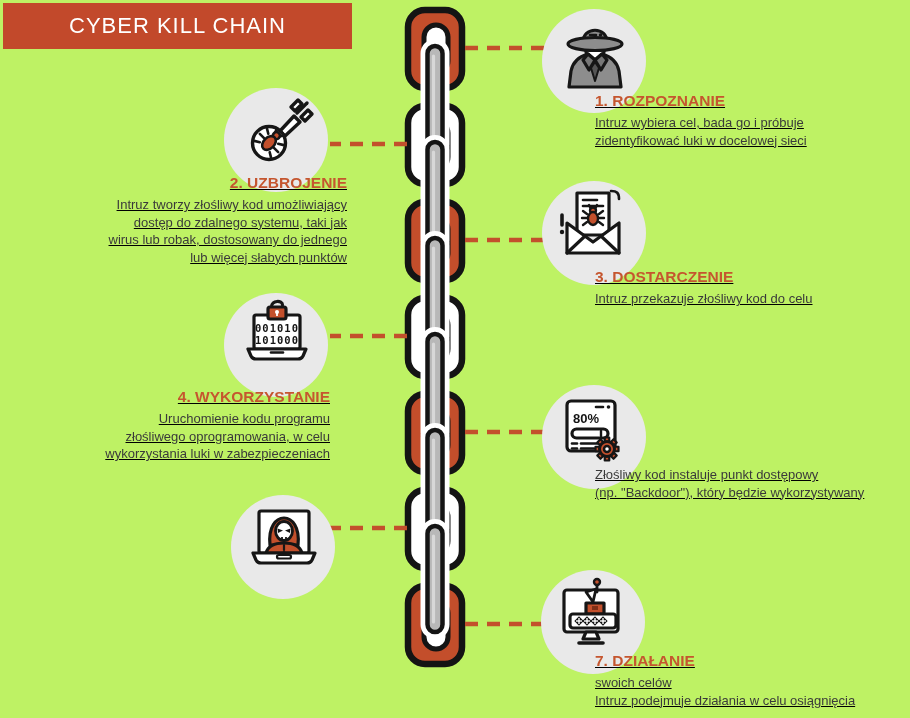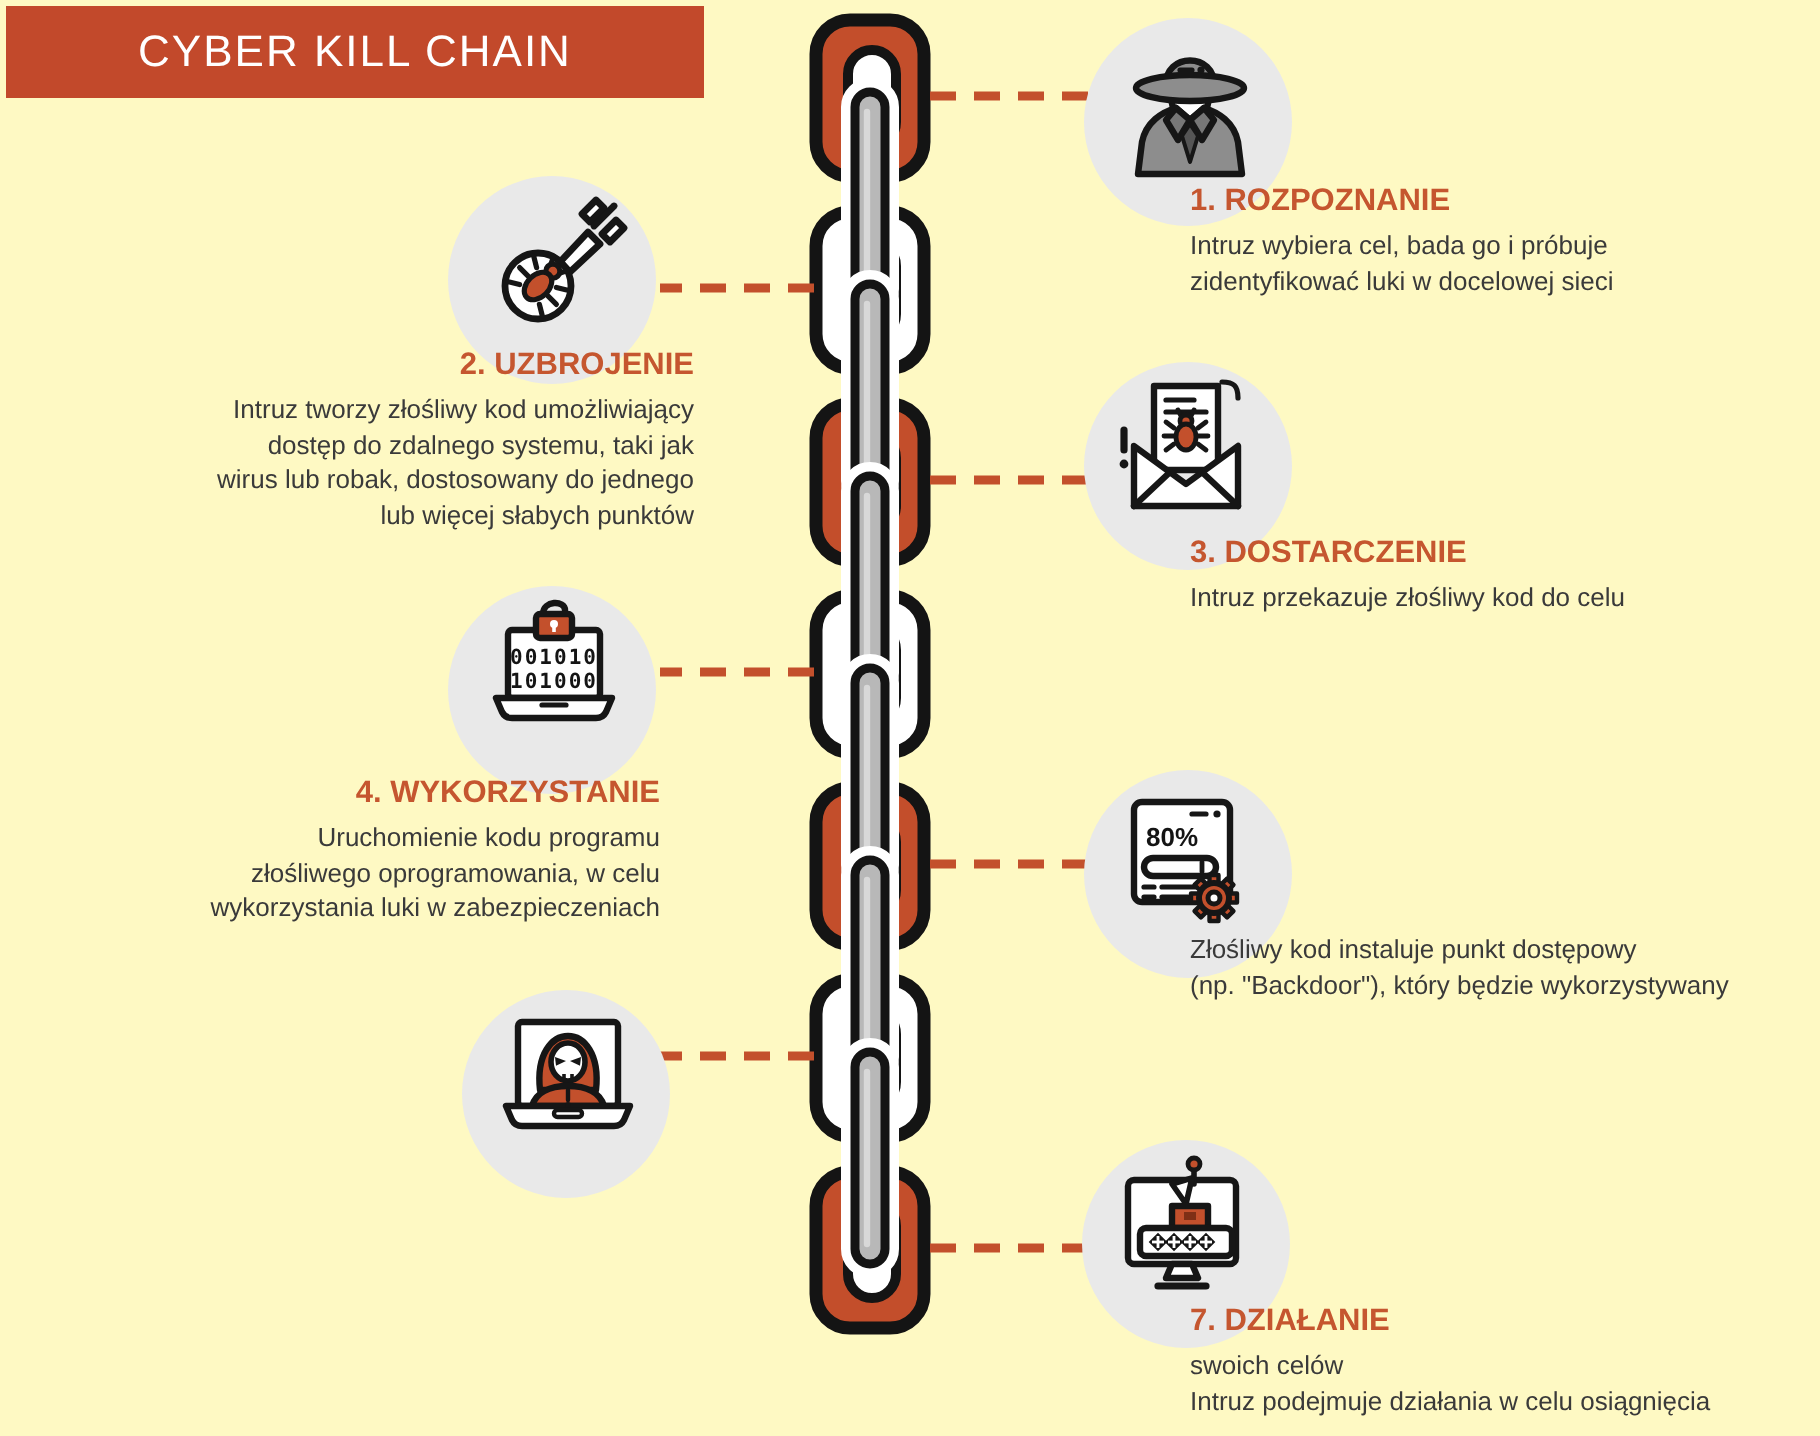--- a/index.html
+++ b/index.html
@@ -1,25 +1,25 @@
 <!DOCTYPE html>
 <html><head>
 <meta charset="utf-8">
 <style>
   html,body{margin:0;padding:0;background:#fff;}
-  .canvas{position:relative;width:910px;height:718px;background:#fef9c3;overflow:hidden;
+  .canvas{position:relative;width:910px;height:718px;background:#bef264;overflow:hidden;
           font-family:"Liberation Sans",sans-serif;}
   .banner{position:absolute;left:3px;top:3px;width:349px;height:46px;background:#C2492B;
           display:flex;align-items:center;justify-content:center;}
   .banner span{color:#fff;font-size:22px;letter-spacing:1px;}
   .circle{position:absolute;width:104px;height:104px;border-radius:50%;background:#E9E9E9;}
   .icon{position:absolute;width:80px;height:80px;}
   .chain{position:absolute;left:391px;top:4px;}
   .overlay{position:absolute;left:0;top:0;pointer-events:none;}
-  .step-text{position:absolute;}
+  .step-text{position:absolute;text-decoration:underline;}
   .step-text.right{text-align:left;}
   .step-text.left{text-align:right;}
   .step-title{font-size:15.5px;font-weight:bold;color:#C5562F;margin-bottom:4px;white-space:nowrap;}
   .step-line{font-size:13px;color:#3A3A3A;line-height:17.5px;white-space:nowrap;}
   .footer{position:absolute;left:47px;top:699px;font-size:10.8px;color:#333;white-space:nowrap;margin-top:39px;}
   svg{display:block;}
 </style>
 </head>
 <body>
 

